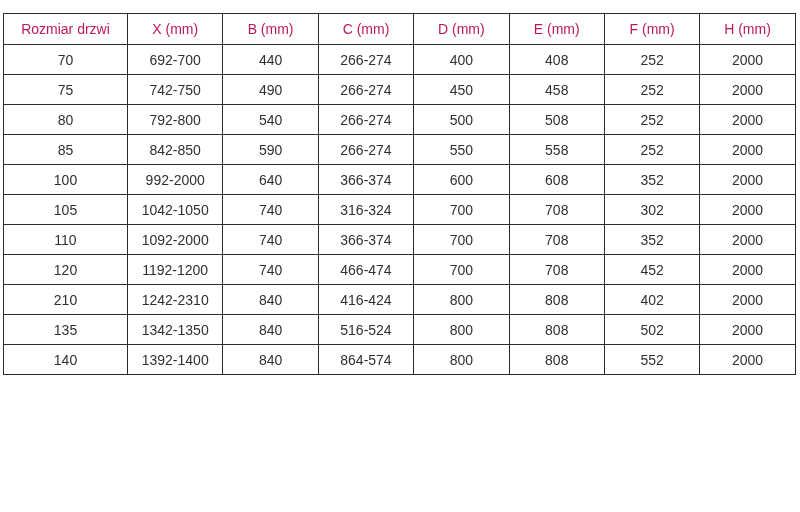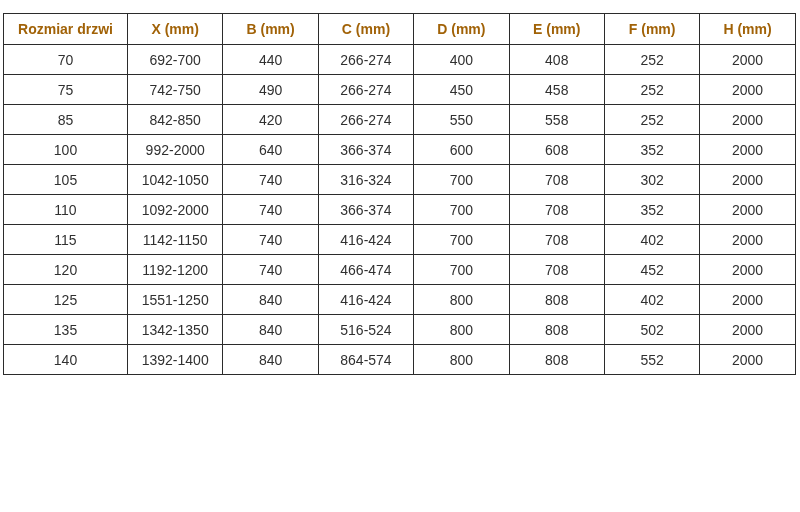--- a/index.html
+++ b/index.html
@@ -27,22 +27,22 @@
     border: 1px solid #2b2b2b;
     text-align: center;
     vertical-align: middle;
     padding: 0;
     overflow: hidden;
     white-space: nowrap;
   }
   table.size-table th {
     height: 30px;
     font-size: 14px;
-    font-weight: bold;
-    color: #a16207;
+    font-weight: normal;
+    color: #be185d;
   }
   table.size-table td {
     height: 29px;
     font-size: 14px;
     font-weight: normal;
     color: #303030;
   }
   col.c-first { width: 124px; }
   col.c-rest  { width: 95.4px; }
 </style>
@@ -88,23 +88,33 @@
           <td>75</td>
           <td>742-750</td>
           <td>490</td>
           <td>266-274</td>
           <td>450</td>
           <td>458</td>
           <td>252</td>
           <td>2000</td>
         </tr>
         <tr>
+          <td>80</td>
+          <td>792-800</td>
+          <td>540</td>
+          <td>266-274</td>
+          <td>500</td>
+          <td>508</td>
+          <td>252</td>
+          <td>2000</td>
+        </tr>
+        <tr>
           <td>85</td>
           <td>842-850</td>
-          <td>420</td>
+          <td>590</td>
           <td>266-274</td>
           <td>550</td>
           <td>558</td>
           <td>252</td>
           <td>2000</td>
         </tr>
         <tr>
           <td>100</td>
           <td>992-2000</td>
           <td>640</td>
@@ -128,42 +138,32 @@
           <td>110</td>
           <td>1092-2000</td>
           <td>740</td>
           <td>366-374</td>
           <td>700</td>
           <td>708</td>
           <td>352</td>
           <td>2000</td>
         </tr>
         <tr>
-          <td>115</td>
-          <td>1142-1150</td>
-          <td>740</td>
-          <td>416-424</td>
-          <td>700</td>
-          <td>708</td>
-          <td>402</td>
-          <td>2000</td>
-        </tr>
-        <tr>
           <td>120</td>
           <td>1192-1200</td>
           <td>740</td>
           <td>466-474</td>
           <td>700</td>
           <td>708</td>
           <td>452</td>
           <td>2000</td>
         </tr>
         <tr>
-          <td>125</td>
-          <td>1551-1250</td>
+          <td>210</td>
+          <td>1242-2310</td>
           <td>840</td>
           <td>416-424</td>
           <td>800</td>
           <td>808</td>
           <td>402</td>
           <td>2000</td>
         </tr>
         <tr>
           <td>135</td>
           <td>1342-1350</td>

